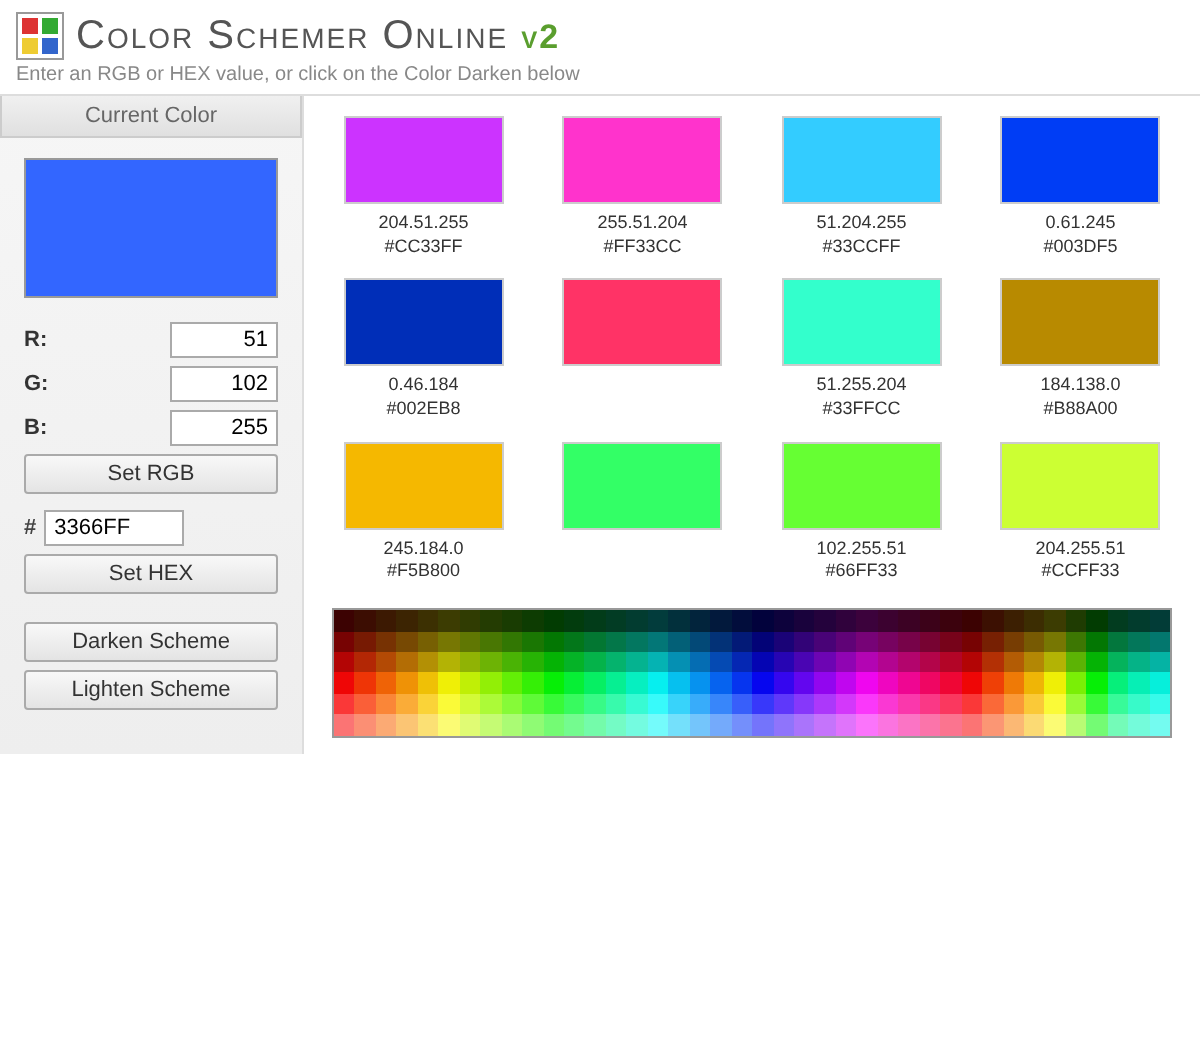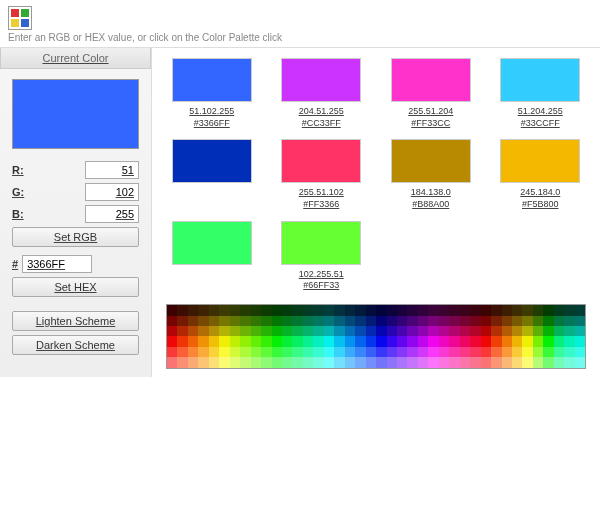--- a/index.html
+++ b/index.html
@@ -5,21 +5,21 @@
 * { box-sizing: border-box; margin: 0; padding: 0; }
 body { font-family: Verdana, Arial, sans-serif; font-size: 11px; color: #444; background: #fff; width: 600px; }
 .header { padding: 6px 8px 4px; }
 .title-row { display: flex; align-items: center; gap: 6px; }
 .logo { width: 24px; height: 24px; display: grid; grid-template-columns: 1fr 1fr; grid-template-rows: 1fr 1fr; gap: 2px; padding: 2px; border: 1px solid #999; background: #fff; }
 .logo span { width: 100%; height: 100%; }
 .logo span:nth-child(1){background:#d33;} .logo span:nth-child(2){background:#3a3;} .logo span:nth-child(3){background:#ec3;} .logo span:nth-child(4){background:#36c;}
 .title { font-family: "Trebuchet MS", Arial, sans-serif; font-variant: small-caps; letter-spacing: 1px; font-size: 20px; color: #555; font-weight: 400; }
 .title .v2 { color: #5a9e2e; font-weight: bold; font-size: 17px; text-transform: lowercase; }
 .subtitle { font-size: 10px; color: #888; margin-top: 2px; }
-.main { display: flex; border-top: 1px solid #ddd; text-decoration: underline; }
+.main { display: flex; border-top: 1px solid #ddd; }
 .sidebar { width: 152px; background: linear-gradient(#f6f6f6,#eee); border-right: 1px solid #ddd; padding: 0 12px 12px; }
 .cc-header { background: linear-gradient(#f0f0f0,#e0e0e0); border: 1px solid #ccc; border-top: none; text-align: center; font-size: 11px; color: #666; padding: 4px; margin: 0 -12px 10px; }
 .current-swatch { width: 100%; height: 70px; border: 1px solid #999; margin-bottom: 12px; }
 .field-row { display: flex; align-items: center; justify-content: space-between; margin-bottom: 4px; }
 .field-row label { font-weight: bold; font-size: 11px; color: #333; width: 20px; }
 .field-row input, .hex-row input { width: 54px; padding: 2px 4px; font-size: 11px; text-align: right; border: 1px solid #aaa; background: #fff; font-family: inherit; }
 .hex-row { display: flex; align-items: center; gap: 4px; margin: 8px 0 4px; }
 .hex-row label { font-weight: bold; }
 .hex-row input { width: 70px; text-align: left; }
 button { display: block; width: 100%; padding: 3px 6px; font-size: 11px; font-family: inherit; background: linear-gradient(#f8f8f8,#e4e4e4); border: 1px solid #aaa; border-radius: 2px; color: #333; cursor: pointer; margin-bottom: 4px; }
@@ -36,22 +36,26 @@
 <body>
 
 <div class="header">
   <div class="title-row">
     <div class="logo">
         <span></span>
         <span></span>
         <span></span>
         <span></span>
       </div>
+    <div class="title">
+      <span>Color Schemer Online</span>
+      <span class="v2">v2</span>
+    </div>
   </div>
-  <div class="subtitle">Enter an RGB or HEX value, or click on the Color Palette click</div>
+  <div class="subtitle">Enter an RGB or HEX value, or click on the Color Darken below</div>
 </div>
 
 <div class="main">
   <div class="sidebar">
     <div class="cc-header">Current Color</div>
     <div class="current-swatch" id="current-swatch" style="background: rgb(51, 102, 255);"></div>
 
     <div class="field-row">
       <label>R:</label>
       <input value="51" style="">
@@ -66,63 +70,71 @@
     </div>
     <button>Set RGB</button>
 
     <div class="hex-row">
       <label>#</label>
       <input value="3366FF" style="">
     </div>
     <button>Set HEX</button>
 
     <div class="gap"></div>
+    <button>Darken Scheme</button>
     <button>Lighten Scheme</button>
-    <button>Darken Scheme</button>
   </div>
 
   <div class="content">
     <div class="swatch-grid" id="swatch-grid">
         <div class="cell">
-          <div class="sw" style="background: rgb(51, 102, 255);"></div>
-          <div class="sw-label">51.102.255<br>#3366FF</div>
-        </div>
-        <div class="cell">
           <div class="sw" style="background: rgb(204, 51, 255);"></div>
           <div class="sw-label">204.51.255<br>#CC33FF</div>
         </div>
         <div class="cell">
           <div class="sw" style="background: rgb(255, 51, 204);"></div>
           <div class="sw-label">255.51.204<br>#FF33CC</div>
         </div>
         <div class="cell">
           <div class="sw" style="background: rgb(51, 204, 255);"></div>
           <div class="sw-label">51.204.255<br>#33CCFF</div>
         </div>
         <div class="cell">
+          <div class="sw" style="background: rgb(0, 61, 245);"></div>
+          <div class="sw-label">0.61.245<br>#003DF5</div>
+        </div>
+        <div class="cell">
           <div class="sw" style="background: rgb(0, 46, 184);"></div>
+          <div class="sw-label">0.46.184<br>#002EB8</div>
         </div>
         <div class="cell">
           <div class="sw" style="background: rgb(255, 51, 102);"></div>
-          <div class="sw-label">255.51.102<br>#FF3366</div>
+        </div>
+        <div class="cell">
+          <div class="sw" style="background: rgb(51, 255, 204);"></div>
+          <div class="sw-label">51.255.204<br>#33FFCC</div>
         </div>
         <div class="cell">
           <div class="sw" style="background: rgb(184, 138, 0);"></div>
           <div class="sw-label">184.138.0<br>#B88A00</div>
         </div>
         <div class="cell">
           <div class="sw" style="background: rgb(245, 184, 0);"></div>
           <div class="sw-label">245.184.0<br>#F5B800</div>
         </div>
         <div class="cell">
           <div class="sw" style="background: rgb(51, 255, 102);"></div>
         </div>
         <div class="cell">
           <div class="sw" style="background: rgb(102, 255, 51);"></div>
           <div class="sw-label">102.255.51<br>#66FF33</div>
+        </div>
+        <div class="cell">
+          <div class="sw" style="background: rgb(204, 255, 51);"></div>
+          <div class="sw-label">204.255.51<br>#CCFF33</div>
         </div>
       </div>
     <div class="palette" id="palette">
         <div class="pcell" style="background: rgb(60, 2, 2);"></div>
         <div class="pcell" style="background: rgb(60, 13, 2);"></div>
         <div class="pcell" style="background: rgb(60, 25, 2);"></div>
         <div class="pcell" style="background: rgb(60, 36, 2);"></div>
         <div class="pcell" style="background: rgb(60, 48, 2);"></div>
         <div class="pcell" style="background: rgb(60, 60, 2);"></div>
         <div class="pcell" style="background: rgb(48, 60, 2);"></div>

